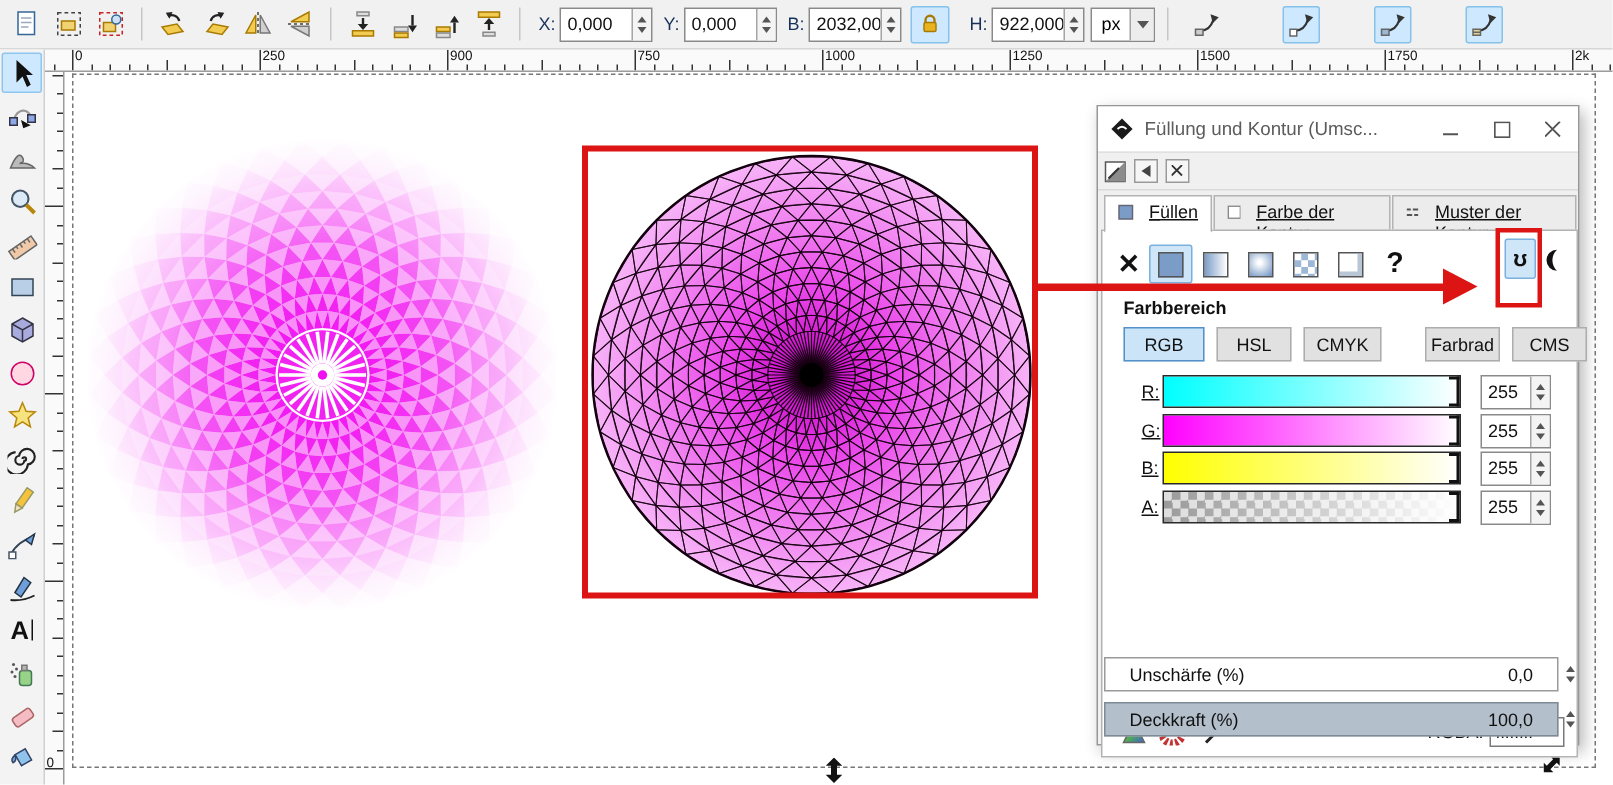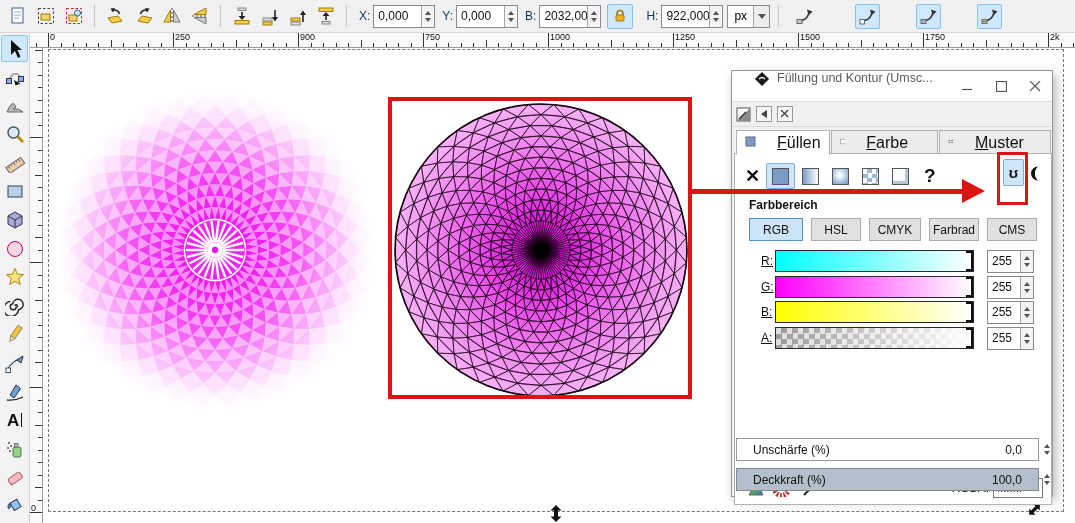--- a/index.html
+++ b/index.html
@@ -47,29 +47,29 @@
 
 
 #ann-rect-canvas{position:absolute;left:388px;top:97px;width:304px;height:302px;border:4px solid #dd1414;z-index:30;}
 #ann-arrow-line{position:absolute;left:692px;top:189px;width:273px;height:4.5px;background:#dd1414;z-index:30;}
 #ann-arrow-head{position:absolute;left:962px;top:179px;width:0;height:0;border-top:12px solid transparent;border-bottom:12px solid transparent;border-left:23px solid #dd1414;z-index:30;}
 #ann-rect-button{position:absolute;left:997px;top:152px;width:31px;height:53px;border:3px solid #dd1414;z-index:30;}
 
 
 #dialog{position:absolute;left:731px;top:70px;width:322px;height:427px;background:#f0f0f0;
   border:1px solid #979797;box-shadow:3px 4px 10px rgba(0,0,0,.28);z-index:20;}
-.titlebar{height:30px;background:#fff;display:flex;align-items:flex-start;padding-left:22px;}
+.titlebar{height:30px;background:#fff;display:flex;align-items:center;padding-left:8px;}
 .title-text{font-size:12.5px;color:#5c5c5c;margin-left:7px;flex:1 1 auto;white-space:nowrap;overflow:hidden;}
 .winbtn{width:34px;height:30px;display:flex;align-items:center;justify-content:center;flex:0 0 auto;}
 .panelhead{height:26px;background:#f0f0f0;border-top:1px solid #e0e0e0;border-bottom:1px solid #dadada;display:flex;align-items:center;padding:0 4px;}
 .panel-title{font-size:12.5px;color:#111;margin-left:4px;flex:1 1 auto;white-space:nowrap;}
 .phbtn{width:16px;height:16px;border:1px solid #9a9a9a;background:#f6f6f6;display:flex;align-items:center;justify-content:center;margin-left:5px;flex:0 0 auto;}
 .tri-left{width:0;height:0;border-top:4px solid transparent;border-bottom:4px solid transparent;border-right:6px solid #444;}
 #tabs{position:absolute;left:4px;top:59px;height:24px;display:flex;}
-.tab{height:24px;padding:3px 8px 0 8px;font-size:16px;color:#111;border:1px solid #b3b3b3;background:#ececec;display:flex;gap:21px;align-items:flex-start;margin-right:1px;}
+.tab{height:24px;padding:3px 8px 0 8px;font-size:12px;color:#111;border:1px solid #b3b3b3;background:#ececec;display:flex;gap:10px;align-items:flex-start;margin-right:1px;text-decoration:underline;}
 .tab.active{background:#fff;border-bottom:1px solid #fff;height:25px;z-index:2;}
 .tab-label{display:inline-block;}
 .tab-label::first-letter{text-decoration:underline;}
 .tabpage{position:absolute;left:2px;top:82px;width:318px;height:352px;background:#fff;border:1px solid #b3b3b3;}
 #paint-row{position:absolute;left:10px;top:8px;height:28px;display:flex;align-items:center;}
 .paint-btn{width:29px;height:26px;margin-right:1px;display:flex;align-items:center;justify-content:center;border:1px solid transparent;border-radius:2px;}
 .paint-btn.active{background:#cfe6f9;border:1px solid #7ab0dd;}
 .paint-swatch{width:17px;height:17px;border:1px solid #555;}
 .ps-flat{background:#7b9cc7;}
 .ps-linear{background:linear-gradient(90deg,#7b9cc7,#ffffff);}
@@ -2343,21 +2343,21 @@
           <span class="paint-btn">
             <span class="paint-swatch ps-swatch"></span>
           </span>
           <span class="qmark">?</span>
         </div>
       <div class="farbbereich">Farbbereich</div>
       <div id="cs-row">
           <span class="csbtn active" style="width: 54px;">RGB</span>
           <span class="csbtn" style="width: 50px;">HSL</span>
           <span class="csbtn" style="width: 52px;">CMYK</span>
-          <span class="csbtn" style="width: 50px;">Farbrad</span>
+          <span class="csbtn" style="width: 50px; margin-left: 21px;">Farbrad</span>
           <span class="csbtn" style="width: 50px;">CMS</span>
         </div>
       <div id="sliders">
           <div class="slrow" style="top: 0px;">
             <span class="sllab">R:</span>
             <span class="track tk-red">
               <span class="handle"></span>
             </span>
             <span class="spinfield slspin">
               <span class="sf-val" style="width:32px">255</span>

